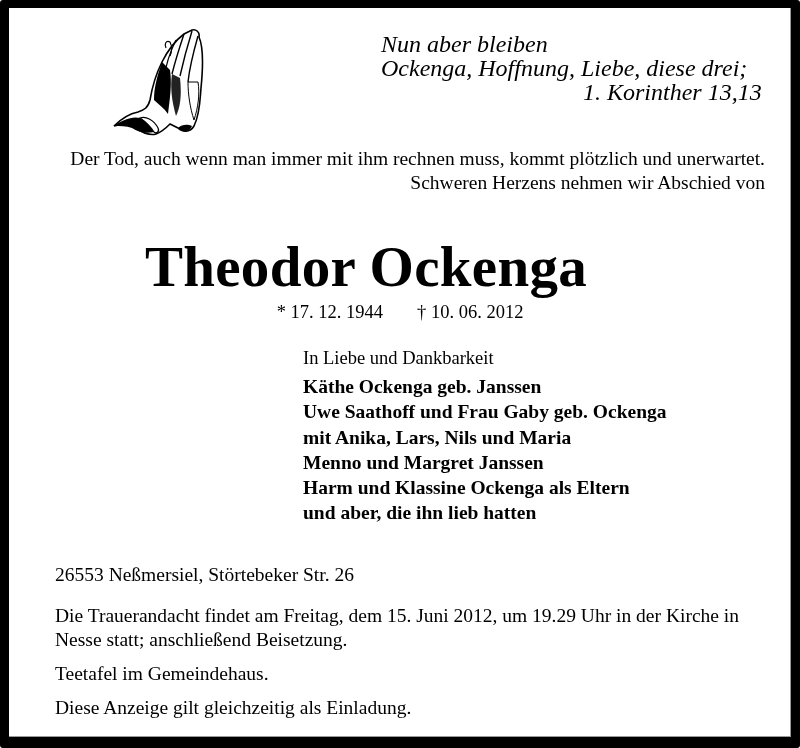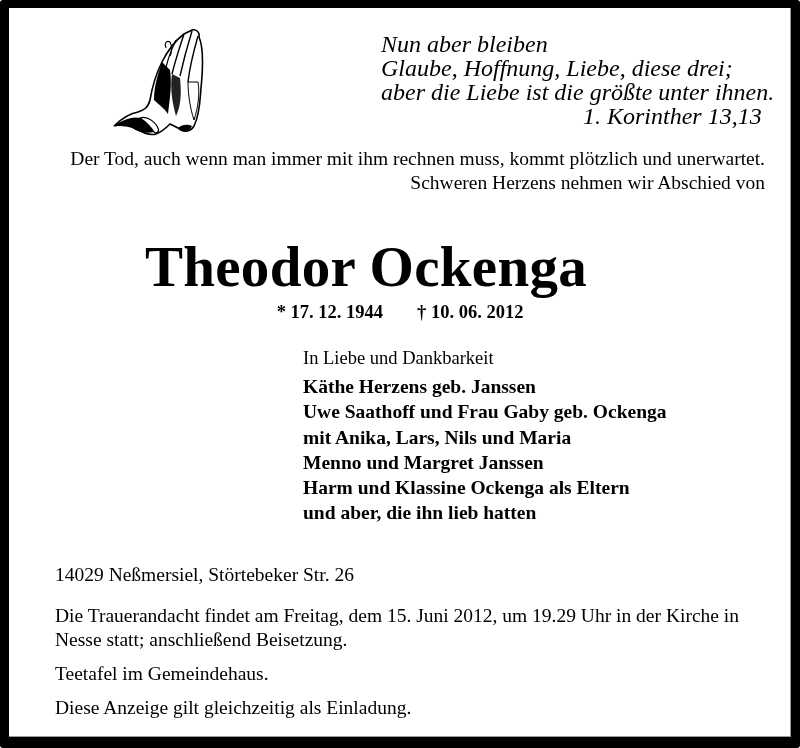--- a/index.html
+++ b/index.html
@@ -8,21 +8,21 @@
       position: absolute; left: 0; top: 0; width: 800px; height: 748px; box-sizing: border-box;
       border-top: 8px solid #000; border-left: 9px solid #000; border-right: 9px solid #000; border-bottom: 11px solid #000;
       border-radius: 3px;
     }
     .inner-line { position: absolute; left: 9px; top: 8px; right: 9px; bottom: 11px; border-right: 1px solid #9a9a9a; border-bottom: 1px solid #9a9a9a; }
     .hands { position: absolute; left: 110px; top: 28px; width: 98px; height: 108px; }
     .verse { position: absolute; left: 381px; top: 32px; font-style: italic; font-size: 24px; line-height: 24px; }
     .verse .ref { padding-left: 202px; }
     .intro { position: absolute; left: 55px; top: 147px; width: 710px; font-size: 19.5px; line-height: 24px; text-align: right; }
     .name { position: absolute; left: 0; width: 732px; top: 234px; text-align: center; font-weight: bold; font-size: 57px; line-height: 66px; letter-spacing: 0.3px; }
-    .dates { position: absolute; left: 0; width: 800px; top: 300px; text-align: center; font-weight: bold; font-size: 18.5px; line-height: 24px; }
+    .dates { position: absolute; left: 0; width: 800px; top: 300px; text-align: center; font-weight: normal; font-size: 18.5px; line-height: 24px; }
     .dates .sep { display: inline-block; width: 34px; }
     .mourners-intro { position: absolute; left: 303px; top: 346px; font-size: 18.5px; line-height: 24px; }
     .mourners { position: absolute; left: 303px; top: 374px; font-weight: bold; font-size: 19.5px; line-height: 25.3px; margin: 0; padding: 0; list-style: none; }
     .address { position: absolute; left: 55px; top: 563px; font-size: 19.5px; line-height: 24px; }
     .info { position: absolute; left: 55px; top: 604px; width: 720px; font-size: 19.5px; line-height: 24px; }
     .info p { margin: 0 0 10px 0; }
   </style>
 </head>
 <body>
 
@@ -46,46 +46,45 @@
     <path d="M4 98 C12 92 22 88 30 90 C36 92 40 96 44 104 C36 106 28 104 22 100 C16 98 10 98 4 98 Z" fill="#000"></path>
     <path d="M30 90 C36 88 44 92 48 100 C50 104 46 106 44 104 C40 98 36 94 30 90 Z" fill="#fff" stroke="#000" stroke-width="1.2"></path>
     <path d="M68 100 C72 96 78 96 82 98 C80 104 72 105 68 100 Z" fill="#000"></path>
 
     <path d="M56 20 C54 16 56 12 60 14 C62 18 62 24 60 28" fill="none" stroke="#000" stroke-width="1.2"></path>
   </svg>
 </div>
 
 <div class="verse">
   <div>Nun aber bleiben</div>
-  <div>Glaube, Hoffnung, Liebe, diese drei;</div>
-  <div>aber die Liebe ist die größte unter ihnen.</div>
+  <div>Ockenga, Hoffnung, Liebe, diese drei;</div>
   <div class="ref">1. Korinther 13,13</div>
 </div>
 
 <div class="intro">
   <div>Der Tod, auch wenn man immer mit ihm rechnen muss, kommt plötzlich und unerwartet.</div>
   <div>Schweren Herzens nehmen wir Abschied von</div>
 </div>
 
 <div class="name">Theodor Ockenga</div>
 
 <div class="dates">
   <span>* 17. 12. 1944</span><span class="sep"></span><span>† 10. 06. 2012</span>
 </div>
 
 <div class="mourners-intro">In Liebe und Dankbarkeit</div>
 
 <ul class="mourners">
-  <li>Käthe Herzens geb. Janssen</li>
+  <li>Käthe Ockenga geb. Janssen</li>
   <li>Uwe Saathoff und Frau Gaby geb. Ockenga</li>
   <li>mit Anika, Lars, Nils und Maria</li>
   <li>Menno und Margret Janssen</li>
   <li>Harm und Klassine Ockenga als Eltern</li>
   <li>und aber, die ihn lieb hatten</li>
 </ul>
 
-<div class="address">14029 Neßmersiel, Störtebeker Str. 26</div>
+<div class="address">26553 Neßmersiel, Störtebeker Str. 26</div>
 
 <div class="info">
   <p>Die Trauerandacht findet am Freitag, dem 15. Juni 2012, um 19.29 Uhr in der Kirche in Nesse statt; anschließend Beisetzung.</p>
   <p>Teetafel im Gemeindehaus.</p>
   <p>Diese Anzeige gilt gleichzeitig als Einladung.</p>
 </div>
 
 </body></html>

